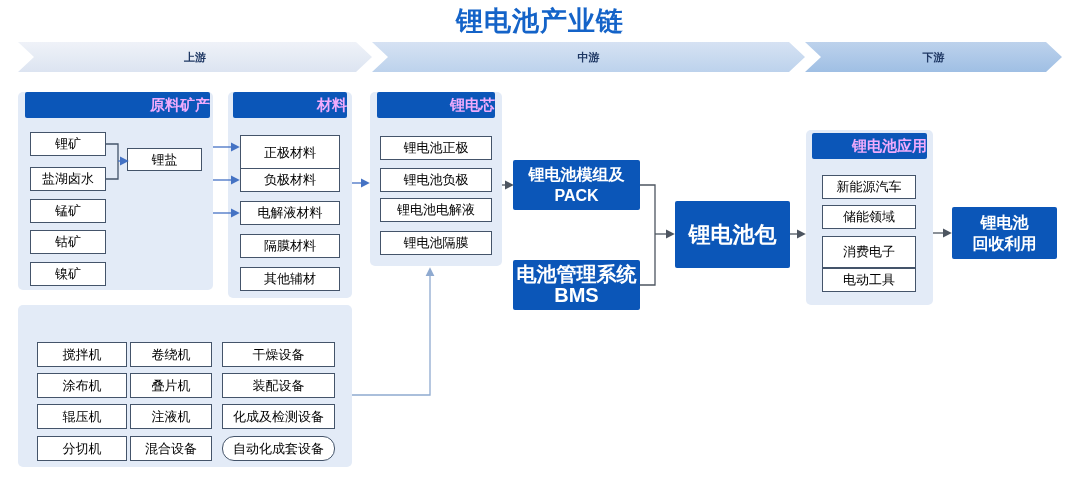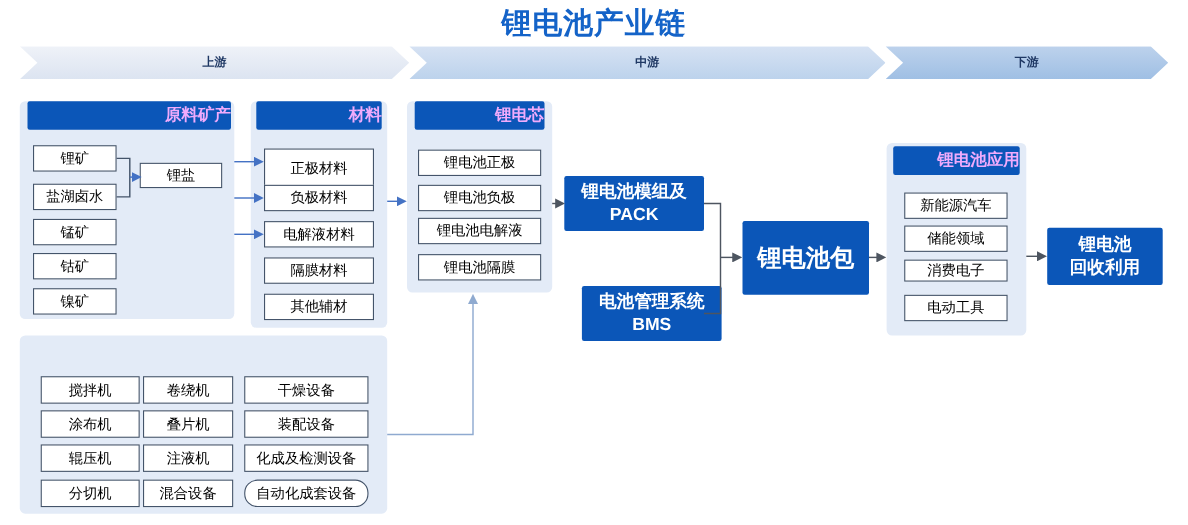--- a/index.html
+++ b/index.html
@@ -80,35 +80,35 @@
     <div class="wbox" style="left:10px;top:44px;width:112px;height:24px;">锂电池正极</div>
     <div class="wbox" style="left:10px;top:76px;width:112px;height:24px;">锂电池负极</div>
     <div class="wbox" style="left:10px;top:106px;width:112px;height:24px;">锂电池电解液</div>
     <div class="wbox" style="left:10px;top:139px;width:112px;height:24px;">锂电池隔膜</div>
   </div>
 
   <div class="bigbox" style="left:513px;top:160px;width:127px;height:50px;font-size:16px;">
     <span>锂电池模组及</span>
     <span>PACK</span>
   </div>
-  <div class="bigbox" style="left:513px;top:260px;width:127px;height:50px;font-size:16px;margin-left:16px;">
+  <div class="bigbox" style="left:513px;top:260px;width:127px;height:50px;font-size:20px;">
     <span>电池管理系统</span>
     <span>BMS</span>
   </div>
   <div class="bigbox" style="left:675px;top:201px;width:115px;height:67px;font-size:22px;">锂电池包</div>
   <div class="bigbox" style="left:952px;top:207px;width:105px;height:52px;font-size:16px;">
     <span>锂电池</span>
     <span>回收利用</span>
   </div>
 
   <div class="panel" style="left:806px;top:130px;width:127px;height:175px;">
     <div class="phead" style="left:6px;width:115px;top:3px;">锂电池应用</div>
     <div class="wbox" style="left:16px;top:45px;width:94px;height:24px;">新能源汽车</div>
     <div class="wbox" style="left:16px;top:75px;width:94px;height:24px;">储能领域</div>
-    <div class="wbox" style="left:16px;top:106px;width:94px;height:20px;">消费电子</div>
+    <div class="wbox" style="left:16px;top:106px;width:94px;height:32px;">消费电子</div>
     <div class="wbox" style="left:16px;top:138px;width:94px;height:24px;">电动工具</div>
   </div>
 
   <div class="panel" style="left:18px;top:305px;width:334px;height:162px;">
     <div class="wbox" style="left:19px;top:37px;width:90px;height:25px;">搅拌机</div>
     <div class="wbox" style="left:112px;top:37px;width:82px;height:25px;">卷绕机</div>
     <div class="wbox" style="left:204px;top:37px;width:113px;height:25px;">干燥设备</div>
     <div class="wbox" style="left:19px;top:68px;width:90px;height:25px;">涂布机</div>
     <div class="wbox" style="left:112px;top:68px;width:82px;height:25px;">叠片机</div>
     <div class="wbox" style="left:204px;top:68px;width:113px;height:25px;">装配设备</div>

